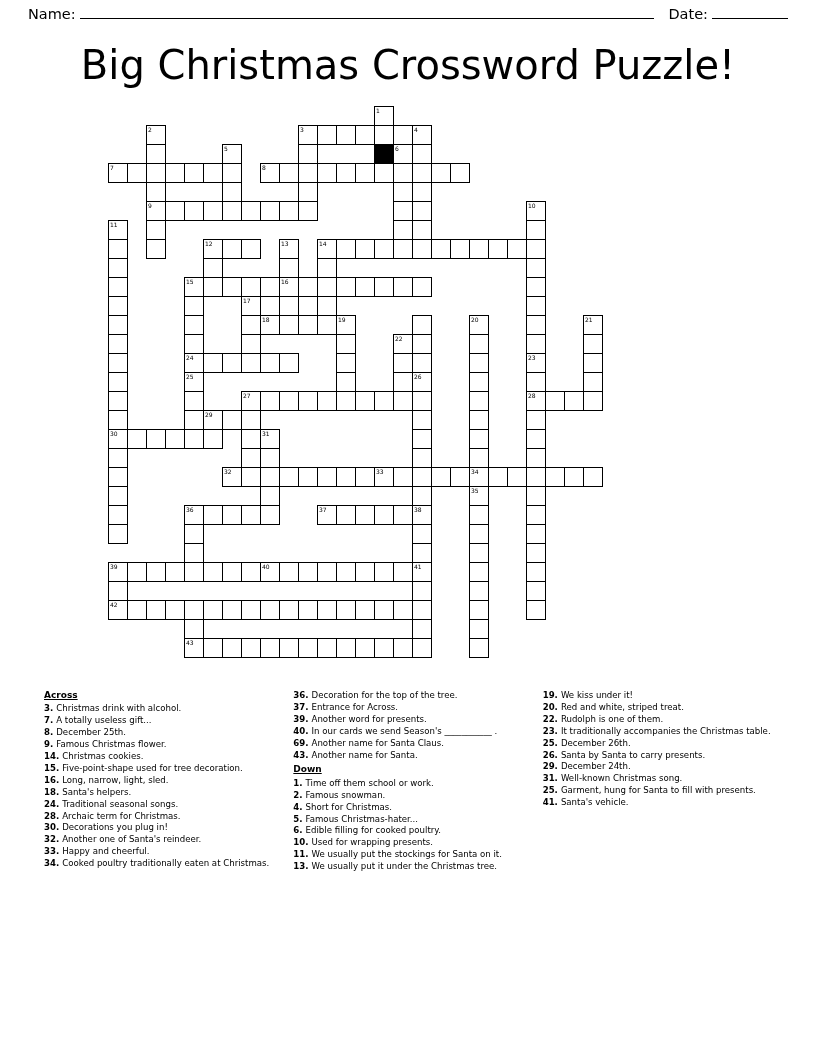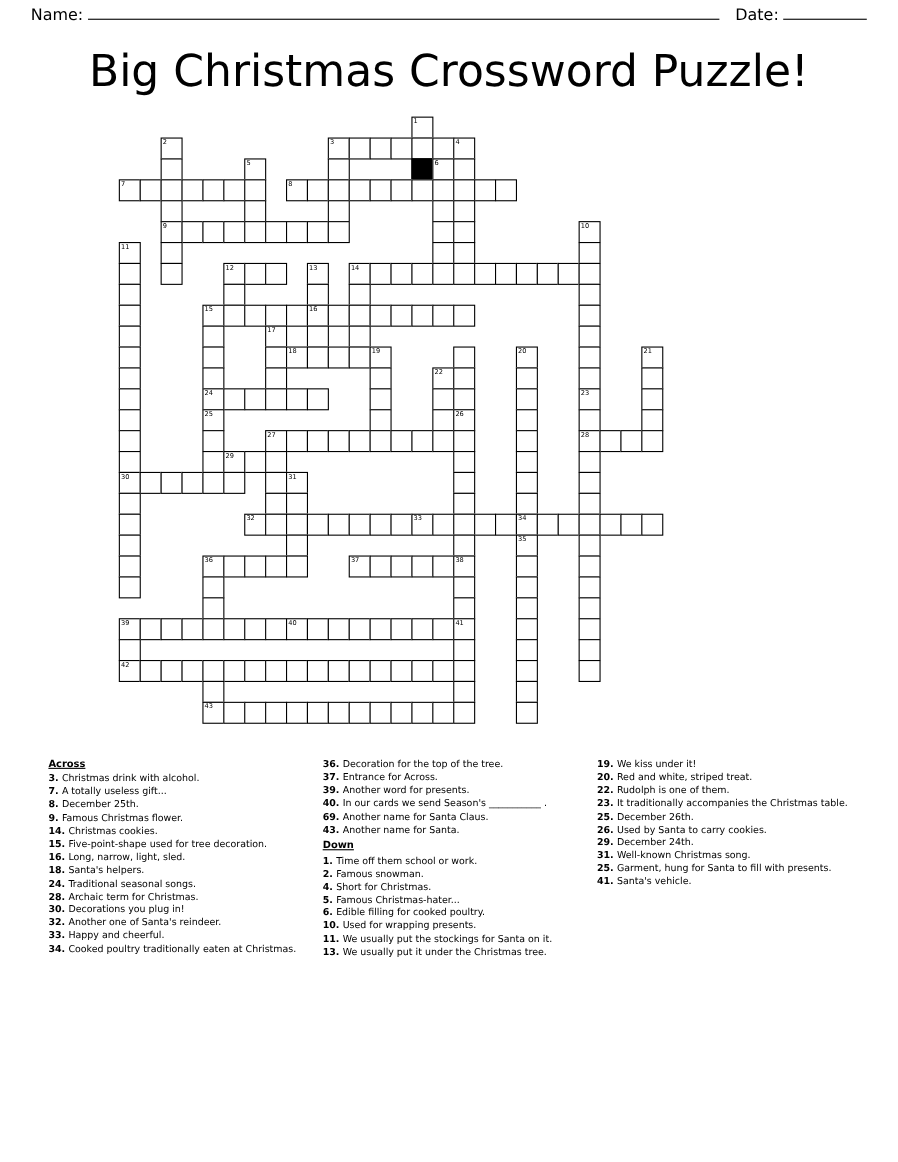--- a/index.html
+++ b/index.html
@@ -529,21 +529,21 @@
           <p class="clue"><b>13. </b><span>We usually put it under the Christmas tree.</span></p>
         </div>
     </div>
     <div class="clue-col">
       <div id="col3">
           <p class="clue"><b>19. </b><span>We kiss under it!</span></p>
           <p class="clue"><b>20. </b><span>Red and white, striped treat.</span></p>
           <p class="clue"><b>22. </b><span>Rudolph is one of them.</span></p>
           <p class="clue"><b>23. </b><span>It traditionally accompanies the Christmas table.</span></p>
           <p class="clue"><b>25. </b><span>December 26th.</span></p>
-          <p class="clue"><b>26. </b><span>Used by Santa to carry cookies.</span></p>
+          <p class="clue"><b>26. </b><span>Santa by Santa to carry presents.</span></p>
           <p class="clue"><b>29. </b><span>December 24th.</span></p>
           <p class="clue"><b>31. </b><span>Well-known Christmas song.</span></p>
           <p class="clue"><b>25. </b><span>Garment, hung for Santa to fill with presents.</span></p>
           <p class="clue"><b>41. </b><span>Santa's vehicle.</span></p>
         </div>
     </div>
   </div>
 
 </div>
 

